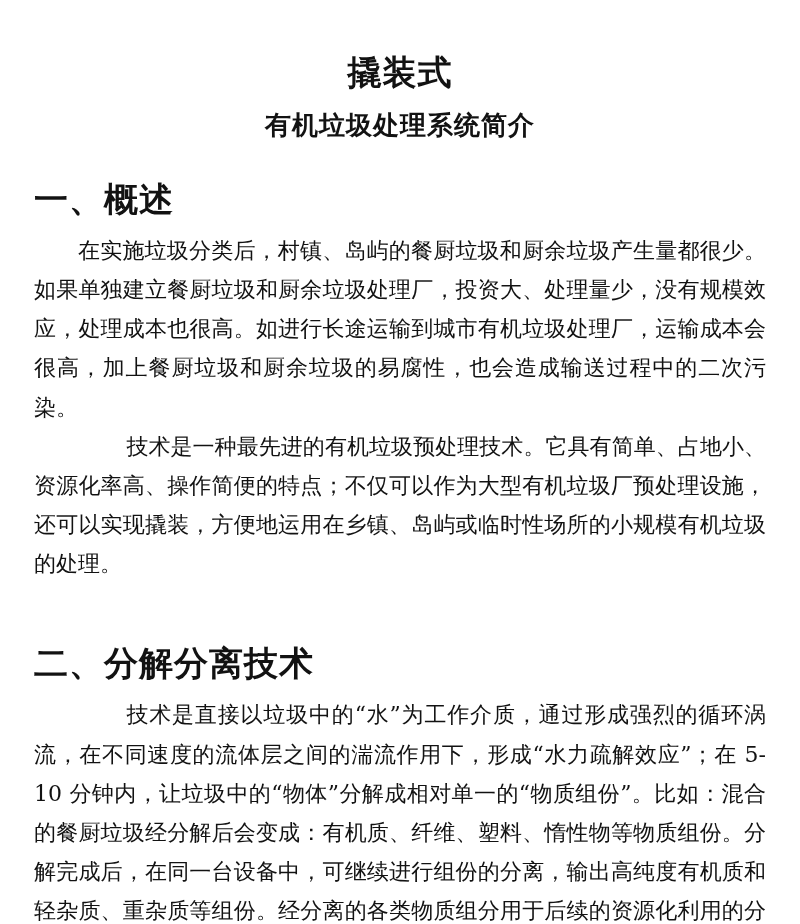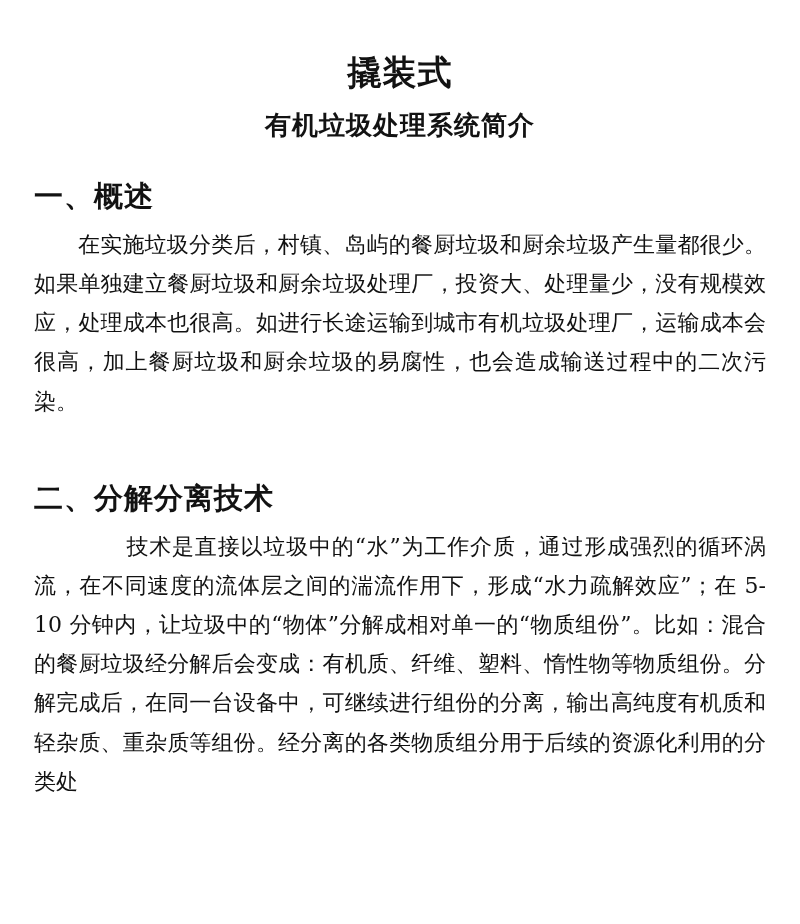--- a/index.html
+++ b/index.html
@@ -32,21 +32,21 @@
     letter-spacing: 1px;
   }
   .title-line-2 {
     font-size: 26px;
     font-weight: bold;
     line-height: 1.35;
     letter-spacing: 1px;
     margin-top: 12px;
   }
   .section-heading {
-    font-size: 29px;
+    font-size: 34px;
     font-weight: bold;
     margin-top: 34px;
     margin-bottom: 8px;
     letter-spacing: 1px;
   }
   .section-heading.second {
     margin-top: 58px;
   }
   .para {
     font-size: 22px;
@@ -67,20 +67,21 @@
 
   <div class="title-block">
     <div class="title-line-1">撬装式</div>
     <div class="title-line-2">有机垃圾处理系统简介</div>
   </div>
 
   <div class="section-heading">一、概述</div>
 
   <div class="body-block">
     <p class="para indent-1">在实施垃圾分类后，村镇、岛屿的餐厨垃圾和厨余垃圾产生量都很少。如果单独建立餐厨垃圾和厨余垃圾处理厂，投资大、处理量少，没有规模效应，处理成本也很高。如进行长途运输到城市有机垃圾处理厂，运输成本会很高，加上餐厨垃圾和厨余垃圾的易腐性，也会造成输送过程中的二次污染。</p>
+    <p class="para indent-2">技术是一种最先进的有机垃圾预处理技术。它具有简单、占地小、资源化率高、操作简便的特点；不仅可以作为大型有机垃圾厂预处理设施，还可以实现撬装，方便地运用在乡镇、岛屿或临时性场所的小规模有机垃圾的处理。</p>
   </div>
 
   <div class="section-heading second">二、分解分离技术</div>
 
   <div class="body-block">
     <p class="para indent-2">技术是直接以垃圾中的“水”为工作介质，通过形成强烈的循环涡流，在不同速度的流体层之间的湍流作用下，形成“水力疏解效应”；在 5-10 分钟内，让垃圾中的“物体”分解成相对单一的“物质组份”。比如：混合的餐厨垃圾经分解后会变成：有机质、纤维、塑料、惰性物等物质组份。分解完成后，在同一台设备中，可继续进行组份的分离，输出高纯度有机质和轻杂质、重杂质等组份。经分离的各类物质组分用于后续的资源化利用的分类处</p>
   </div>
 
 </div>
 

